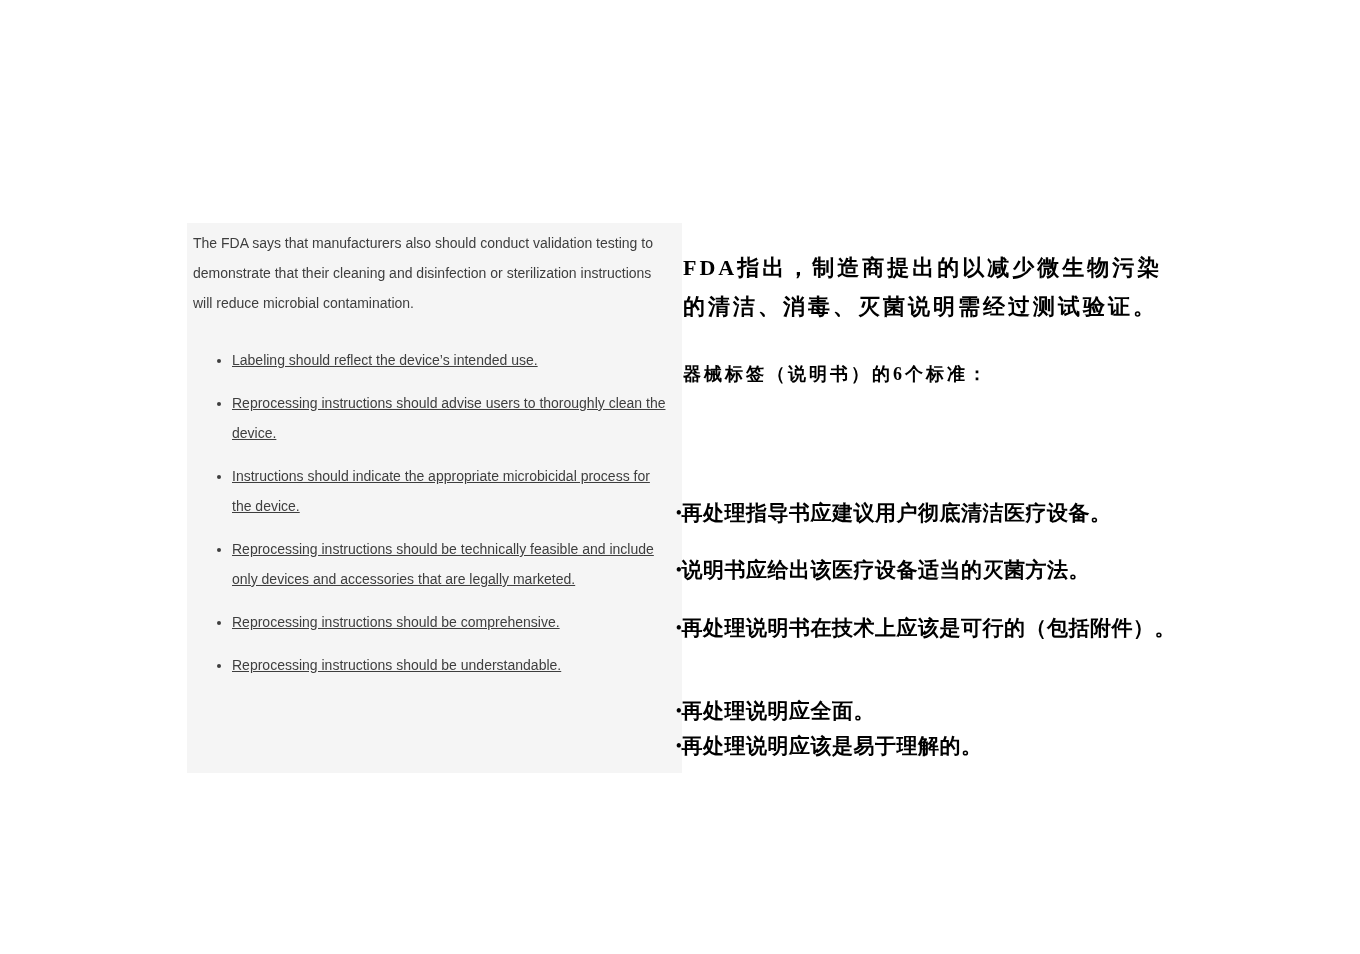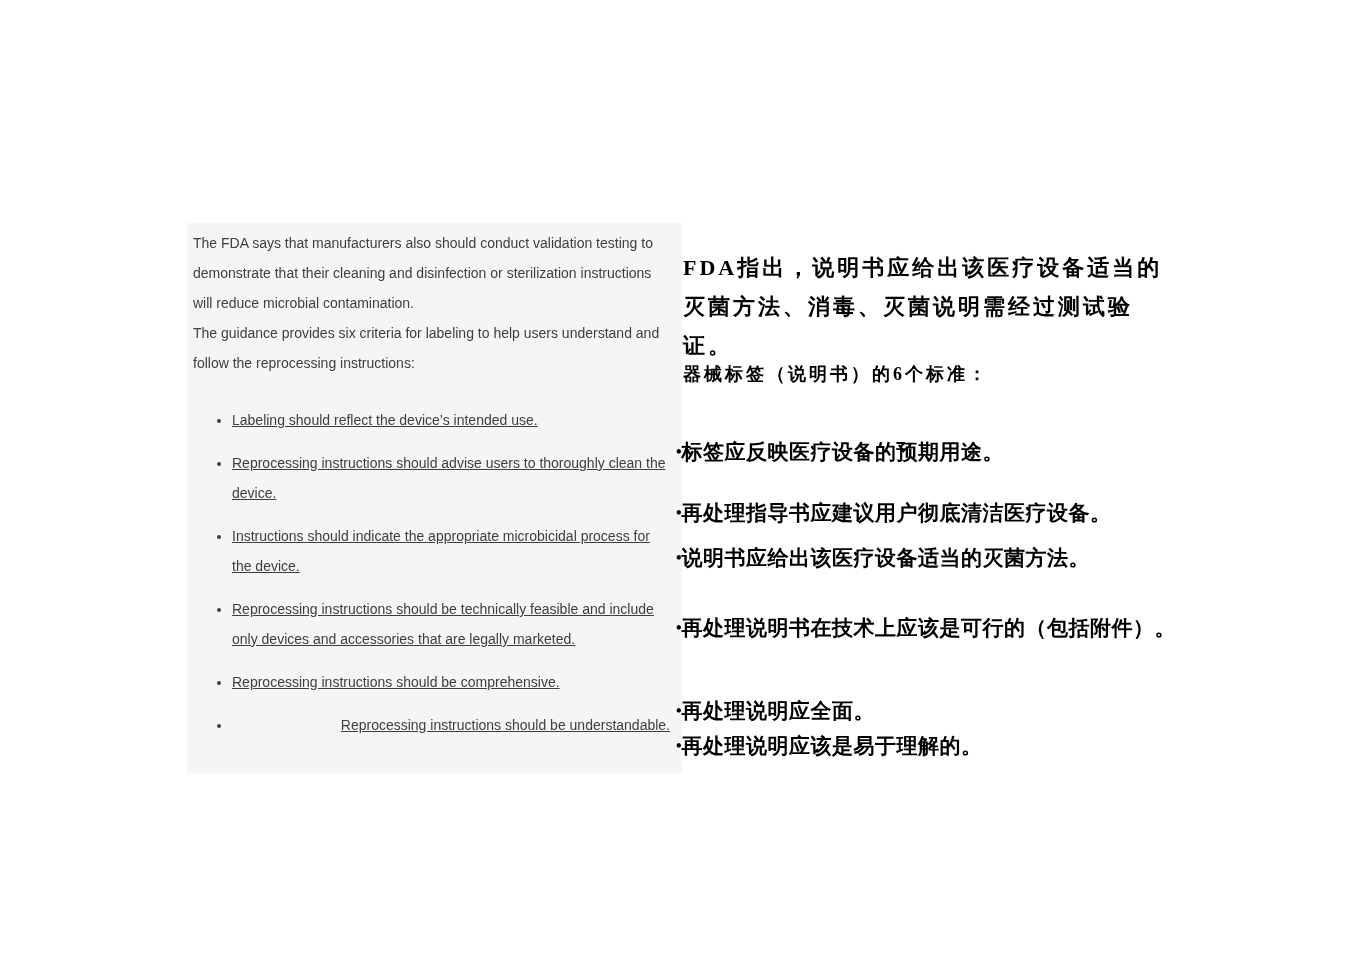--- a/index.html
+++ b/index.html
@@ -34,21 +34,21 @@
   }
   .en-panel p { margin: 0; }
   .en-p2 { margin-top: 26px; }
   .en-list {
     margin: 27px 0 0 0;
     padding-left: 39px;
     list-style: disc;
     text-decoration: underline;
   }
   .en-list li { margin-bottom: 13px; }
-  .en-list li:last-child { margin-bottom: 0; text-align: right; }
+  .en-list li:last-child { margin-bottom: 0; }
 
   
   .cn-col {
     position: absolute;
     left: 676px;
     top: 0;
     width: 600px;
     height: 954px;
     color: var(--chinese-text);
     font-family: "Liberation Serif", serif;
@@ -83,44 +83,42 @@
     letter-spacing: 0.5px;
     white-space: nowrap;
   }
   .cn-dot {
     font-size: 16px;
     vertical-align: 2px;
     letter-spacing: 0;
   }
   .cn-b1 { top: 437px; }
   .cn-b2 { top: 498px; }
-  .cn-b3 { top: 543px; text-align: center; }
+  .cn-b3 { top: 555px; text-align: center; }
   .cn-b4 { top: 613px; }
   .cn-b5 { top: 696px; }
   .cn-b6 { top: 731px; }
 </style>
 </head>
 <body>
 
 <section class="en-panel">
   <p>The FDA says that manufacturers also should conduct validation testing to demonstrate that their cleaning and disinfection or sterilization instructions will reduce microbial contamination.</p>
-  <p class="en-p2">The guidance provides six criteria for labeling to help users understand and follow the reprocessing instructions:</p>
   <ul class="en-list">
     <li>Labeling should reflect the device’s intended use.</li>
     <li>Reprocessing instructions should advise users to thoroughly clean the device.</li>
     <li>Instructions should indicate the appropriate microbicidal process for the device.</li>
     <li>Reprocessing instructions should be technically feasible and include only devices and accessories that are legally marketed.</li>
     <li>Reprocessing instructions should be comprehensive.</li>
     <li>Reprocessing instructions should be understandable.</li>
   </ul>
 </section>
 
 <section class="cn-col">
-  <p class="cn-para">FDA指出，说明书应给出该医疗设备适当的灭菌方法、消毒、灭菌说明需经过测试验证。</p>
+  <p class="cn-para">FDA指出，制造商提出的以减少微生物污染的清洁、消毒、灭菌说明需经过测试验证。</p>
   <p class="cn-heading">器械标签（说明书）的6个标准：</p>
 
-  <div class="cn-item cn-b1"><span class="cn-dot">•</span><span>标签应反映医疗设备的预期用途。</span></div>
   <div class="cn-item cn-b2"><span class="cn-dot">•</span><span>再处理指导书应建议用户彻底清洁医疗设备。</span></div>
   <div class="cn-item cn-b3"><span class="cn-dot">•</span><span>说明书应给出该医疗设备适当的灭菌方法。</span></div>
   <div class="cn-item cn-b4"><span class="cn-dot">•</span><span>再处理说明书在技术上应该是可行的（包括附件）。</span></div>
   <div class="cn-item cn-b6"><span class="cn-dot">•</span><span>再处理说明应该是易于理解的。</span></div>
   <div class="cn-item cn-b5"><span class="cn-dot">•</span><span>再处理说明应全面。</span></div>
 </section>
 
 </body></html>

